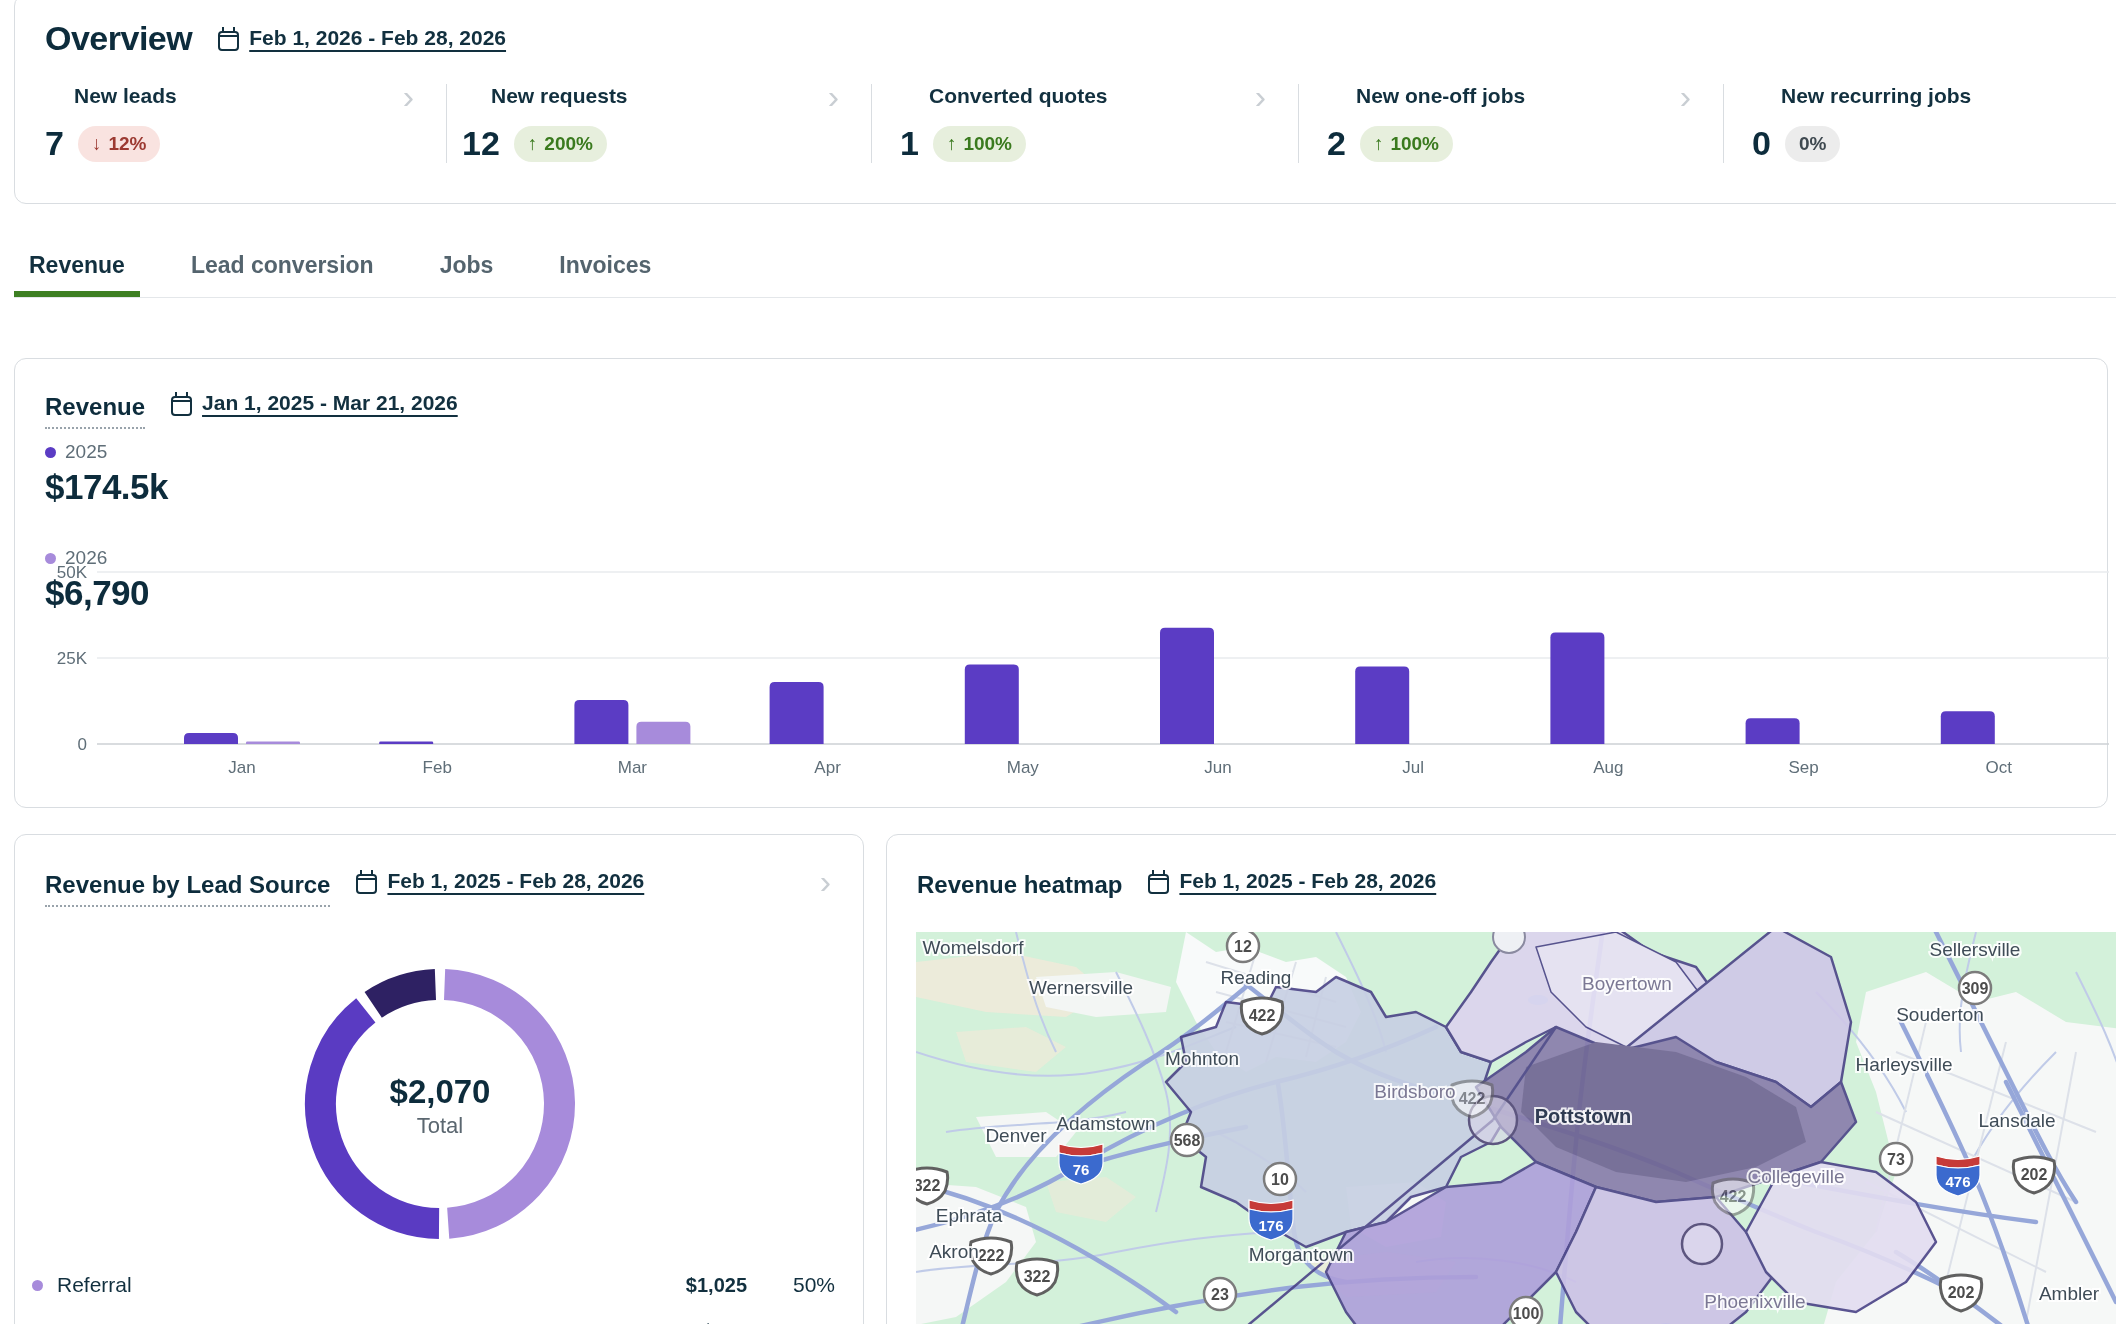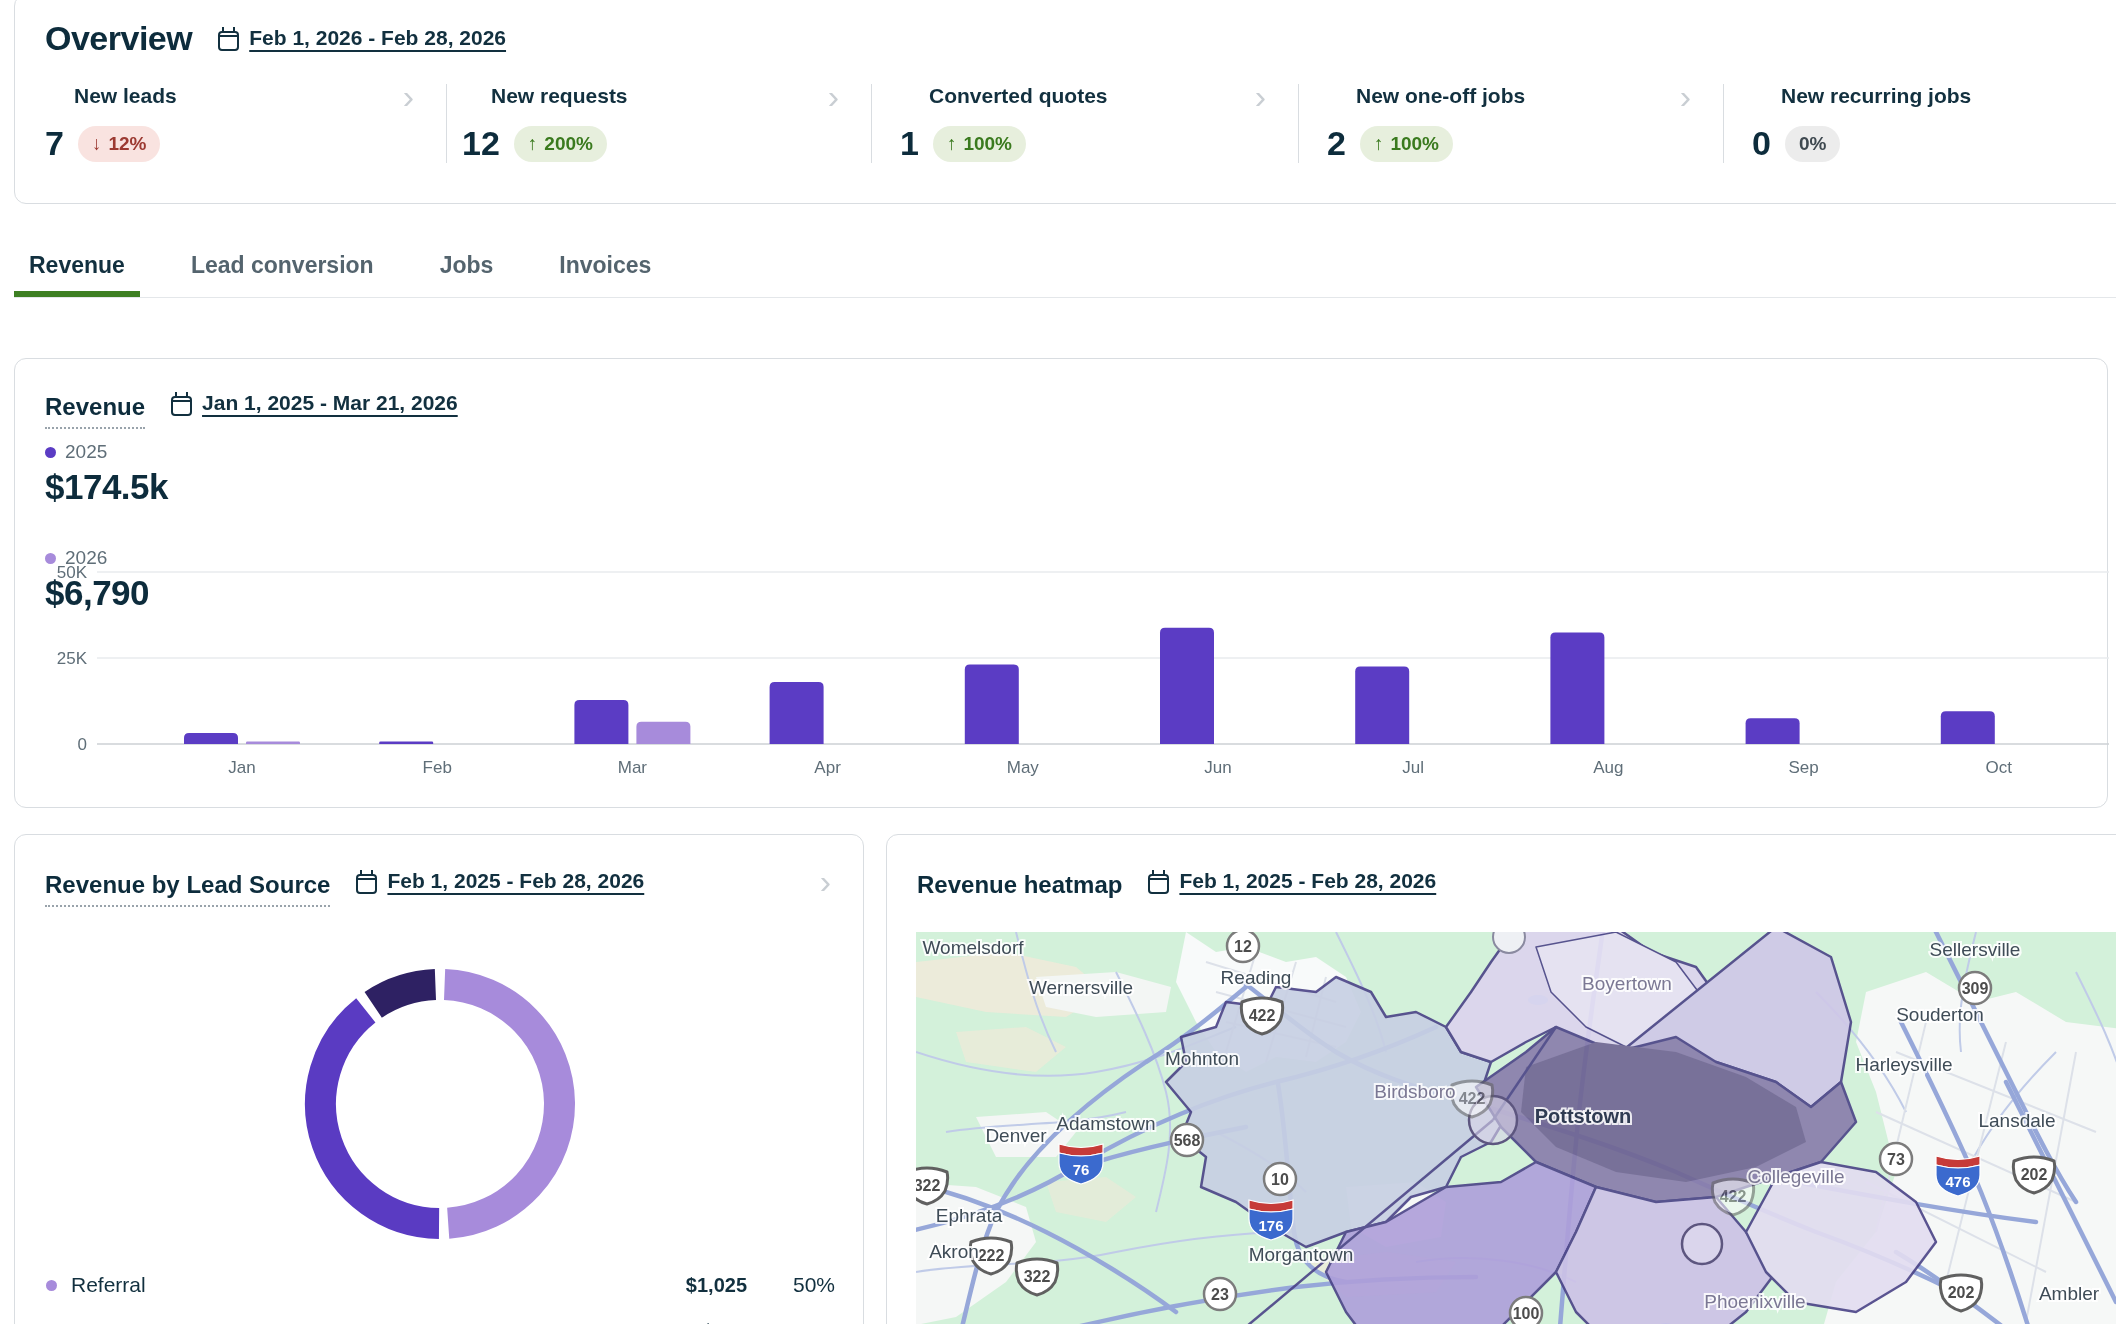--- a/index.html
+++ b/index.html
@@ -47,21 +47,21 @@
   #bar-chart{position:absolute;left:0;top:0;}
   svg text{font-family:"Liberation Sans",sans-serif;}
   .axis-text{font-size:17px;fill:#5f6e78;}
   
   #leadsource-card{left:14px;top:834px;width:850px;height:540px;}
   #leadsource-card .title-row{margin:34px 0 0 30px;}
   #ls-chev{position:absolute;right:18px;top:36px;}
   #donut-center{position:absolute;left:0;top:238px;width:850px;text-align:center;z-index:2;}
   #donut-total{font-size:33px;font-weight:800;color:#0d2c3c;}
   #donut-total-label{font-size:22px;color:#5b6770;margin-top:2px;}
-  .ls-row{position:absolute;left:31px;right:28px;height:44px;display:flex;align-items:center;cursor:pointer;}
+  .ls-row{position:absolute;left:17px;right:28px;height:44px;display:flex;align-items:center;cursor:pointer;}
   .ls-row .dot{margin-right:14px;}
   .ls-label{font-size:21px;color:#12303f;flex:1;}
   .ls-value{font-size:20px;font-weight:800;width:150px;text-align:right;}
   .ls-pct{font-size:21px;width:88px;text-align:right;color:#12303f;}
   
   #heatmap-card{left:886px;top:834px;width:1300px;height:540px;}
   #heatmap-card .title-row{margin:34px 0 0 30px;}
   #map-wrap{position:absolute;left:29px;top:97px;width:1230px;height:420px;overflow:hidden;cursor:grab;}
   .place{font-size:19px;font-weight:400;paint-order:stroke;stroke:#ffffff;stroke-width:4px;stroke-opacity:.85;}
   .place-normal{fill:#3f4c57;}
@@ -218,20 +218,24 @@
       <span class="cal"></span>
       <span>Feb 1, 2025 - Feb 28, 2026</span>
     </span>
   </div>
   <span class="chev" id="ls-chev">›</span>
   <svg id="donut-chart" width="850" height="540" viewBox="0 0 850 540" style="position:absolute;left:0;top:0;">
       <path d="M429.5873431859586,149.58808148893075 A119.5,119.5 0 0 1 433.20924945293336,388.21769257714857" fill="none" stroke="#a78bdb" stroke-width="31"></path>
       <path d="M424.0387892507239,388.4961341378686 A119.5,119.5 0 0 1 350.81548772434223,175.314845688216" fill="none" stroke="#5a3bc2" stroke-width="31"></path>
       <path d="M358.22156185165466,169.89959536678163 A119.5,119.5 0 0 1 420.4126568140414,149.58808148893075" fill="none" stroke="#2e2163" stroke-width="31"></path>
     </svg>
+  <div id="donut-center">
+    <div id="donut-total">$2,070</div>
+    <div id="donut-total-label">Total</div>
+  </div>
   <div class="ls-row" style="top:428px;">
     <span class="dot" style="background: rgb(167, 139, 219);"></span>
     <span class="ls-label">Referral</span>
     <span class="ls-value">$1,025</span>
     <span class="ls-pct">50%</span>
   </div>
   <div class="ls-row" style="top:474px;">
 
     <span class="ls-label"></span>
     <span class="ls-value">$837</span>

